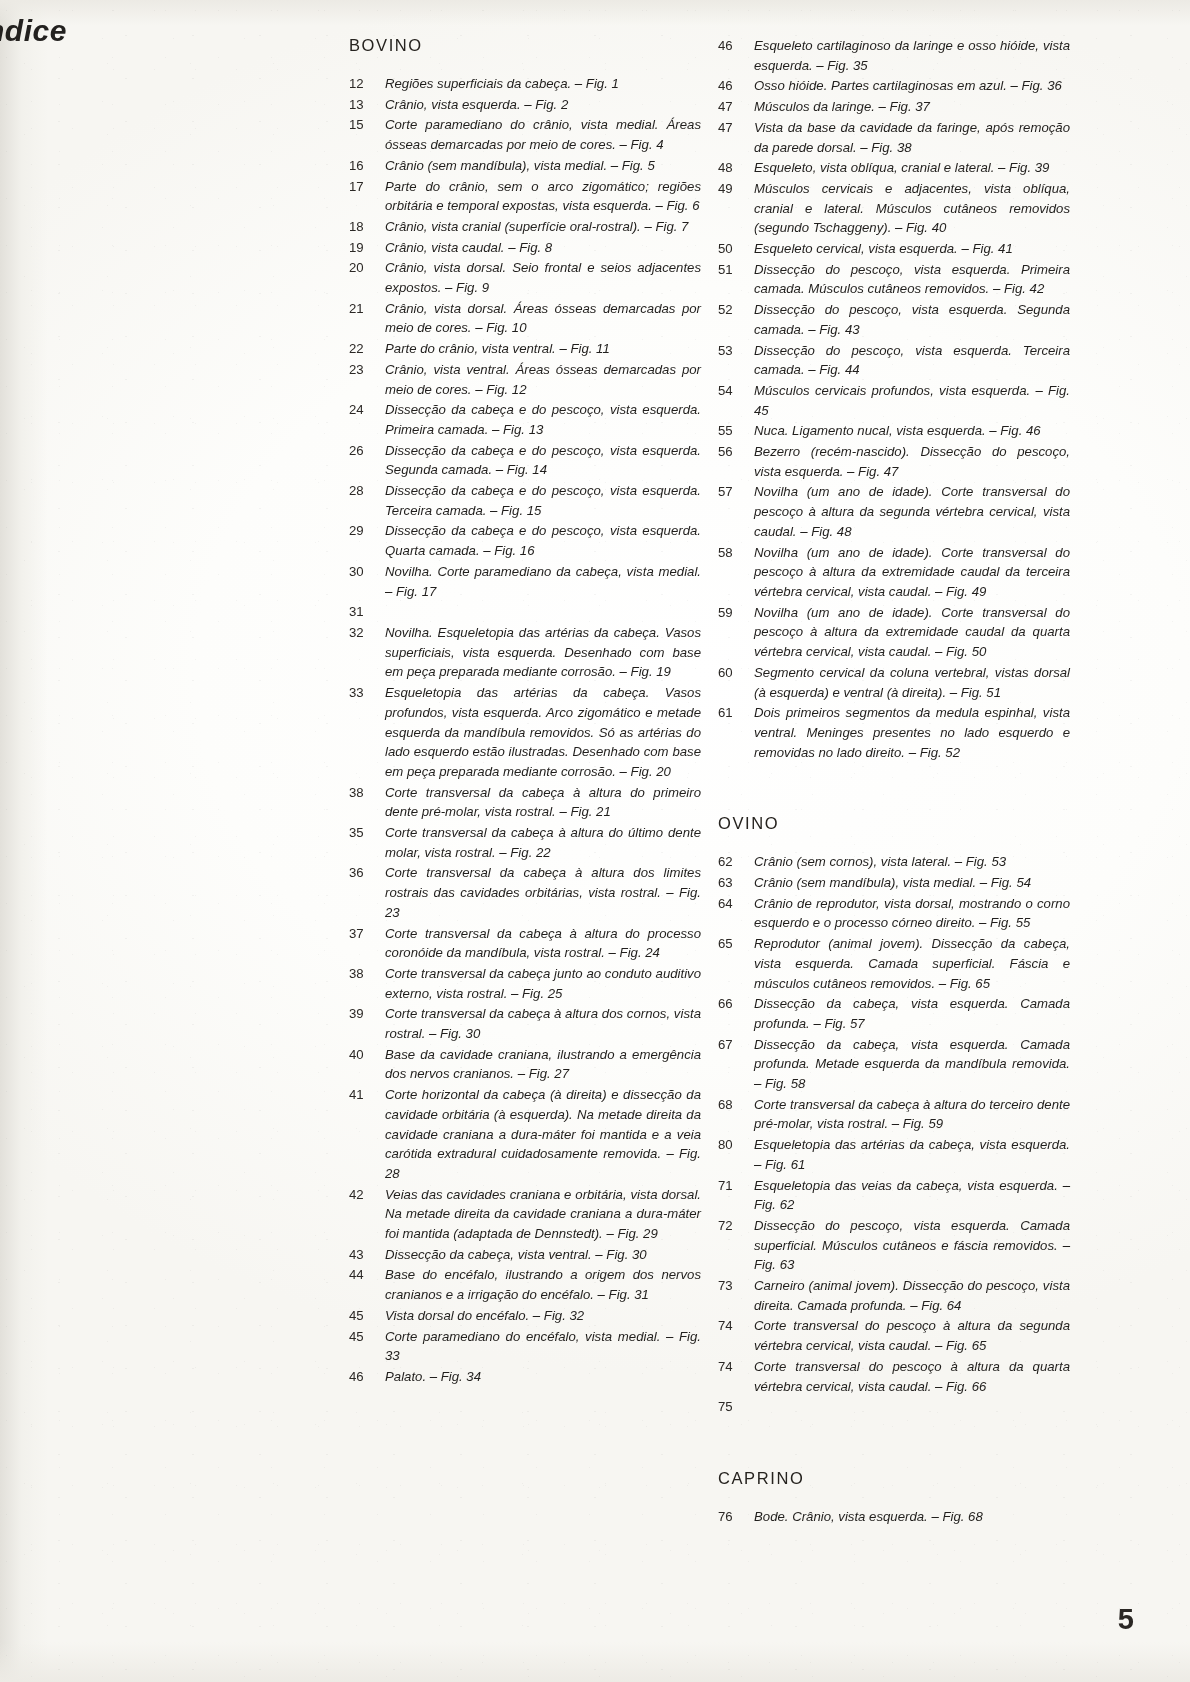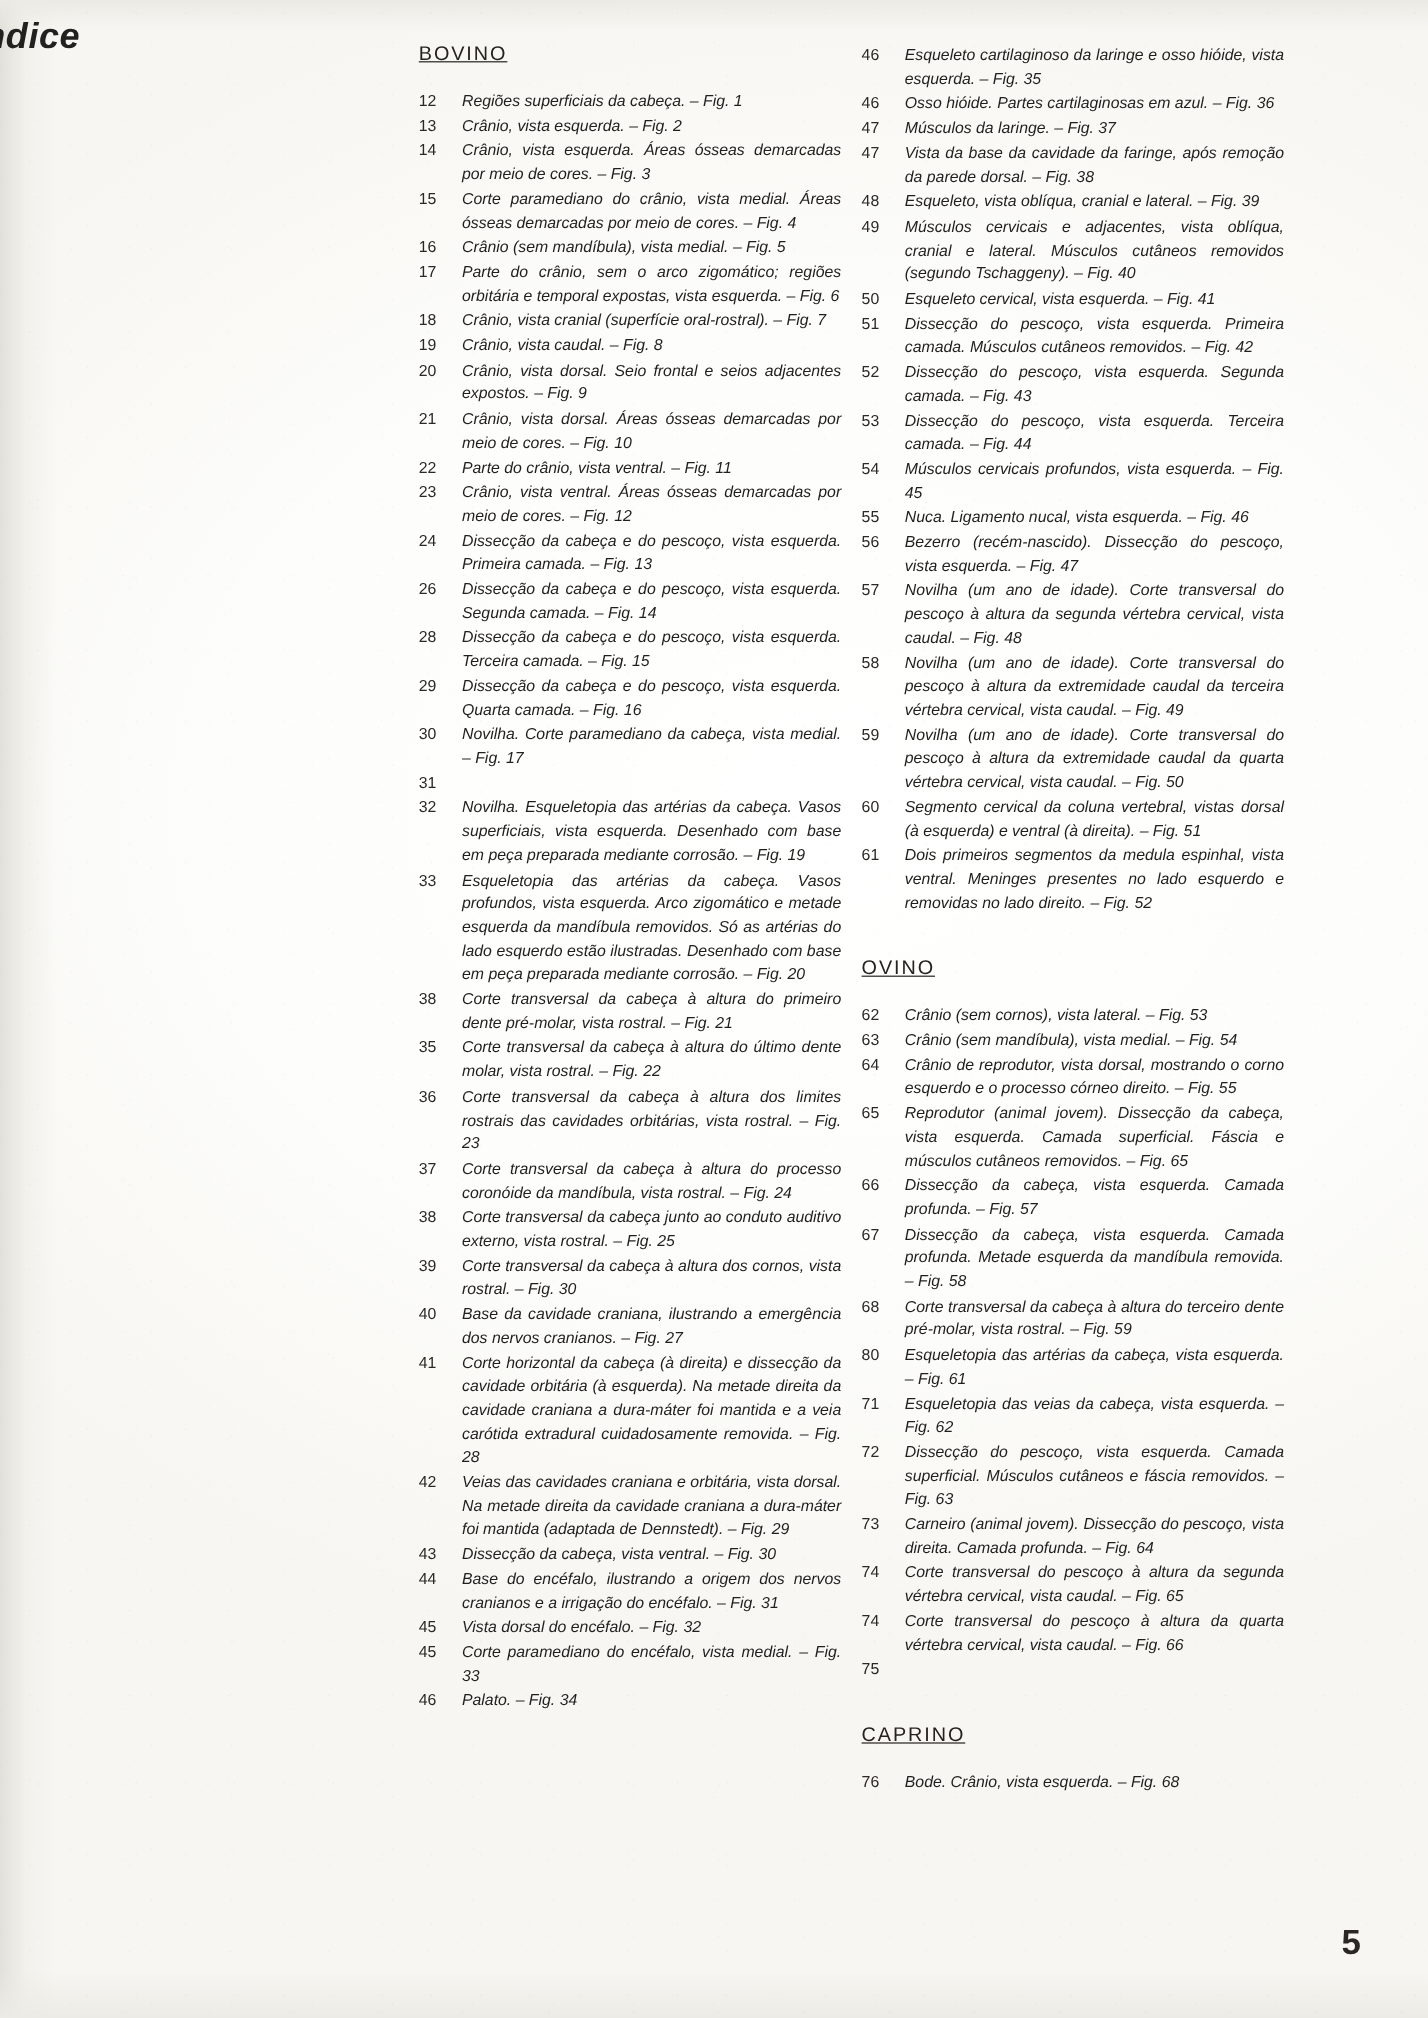--- a/index.html
+++ b/index.html
@@ -69,24 +69,23 @@
     width: 352px;
   }
 
   .section-head {
     font-style: normal;
     font-weight: normal;
     font-size: 16.5px;
     letter-spacing: 1.6px;
     color: #26231f;
     margin: 0 0 19px 0;
-    text-decoration: underline;
   }
   .section-head.spaced {
-    margin-top: 36px;
+    margin-top: 52px;
   }
 
   .entry-list {
     margin: 0;
     padding: 0;
     list-style: none;
   }
   .entry {
     display: flex;
     align-items: flex-start;
@@ -154,24 +153,20 @@
         <ul class="entry-list">
           <li class="entry">
             <span class="entry-page">12</span>
             <span class="entry-text">Regiões superficiais da cabeça. – Fig. 1</span>
           </li>
           <li class="entry">
             <span class="entry-page">13</span>
             <span class="entry-text">Crânio, vista esquerda. – Fig. 2</span>
           </li>
           <li class="entry">
-            <span class="entry-page">14</span>
-            <span class="entry-text">Crânio, vista esquerda. Áreas ósseas demarcadas por meio de cores. – Fig. 3</span>
-          </li>
-          <li class="entry">
             <span class="entry-page">15</span>
             <span class="entry-text">Corte paramediano do crânio, vista medial. Áreas ósseas demarcadas por meio de cores. – Fig. 4</span>
           </li>
           <li class="entry">
             <span class="entry-page">16</span>
             <span class="entry-text">Crânio (sem mandíbula), vista medial. – Fig. 5</span>
           </li>
           <li class="entry">
             <span class="entry-page">17</span>
             <span class="entry-text">Parte do crânio, sem o arco zigomático; regiões orbitária e temporal expostas, vista esquerda. – Fig. 6</span>

